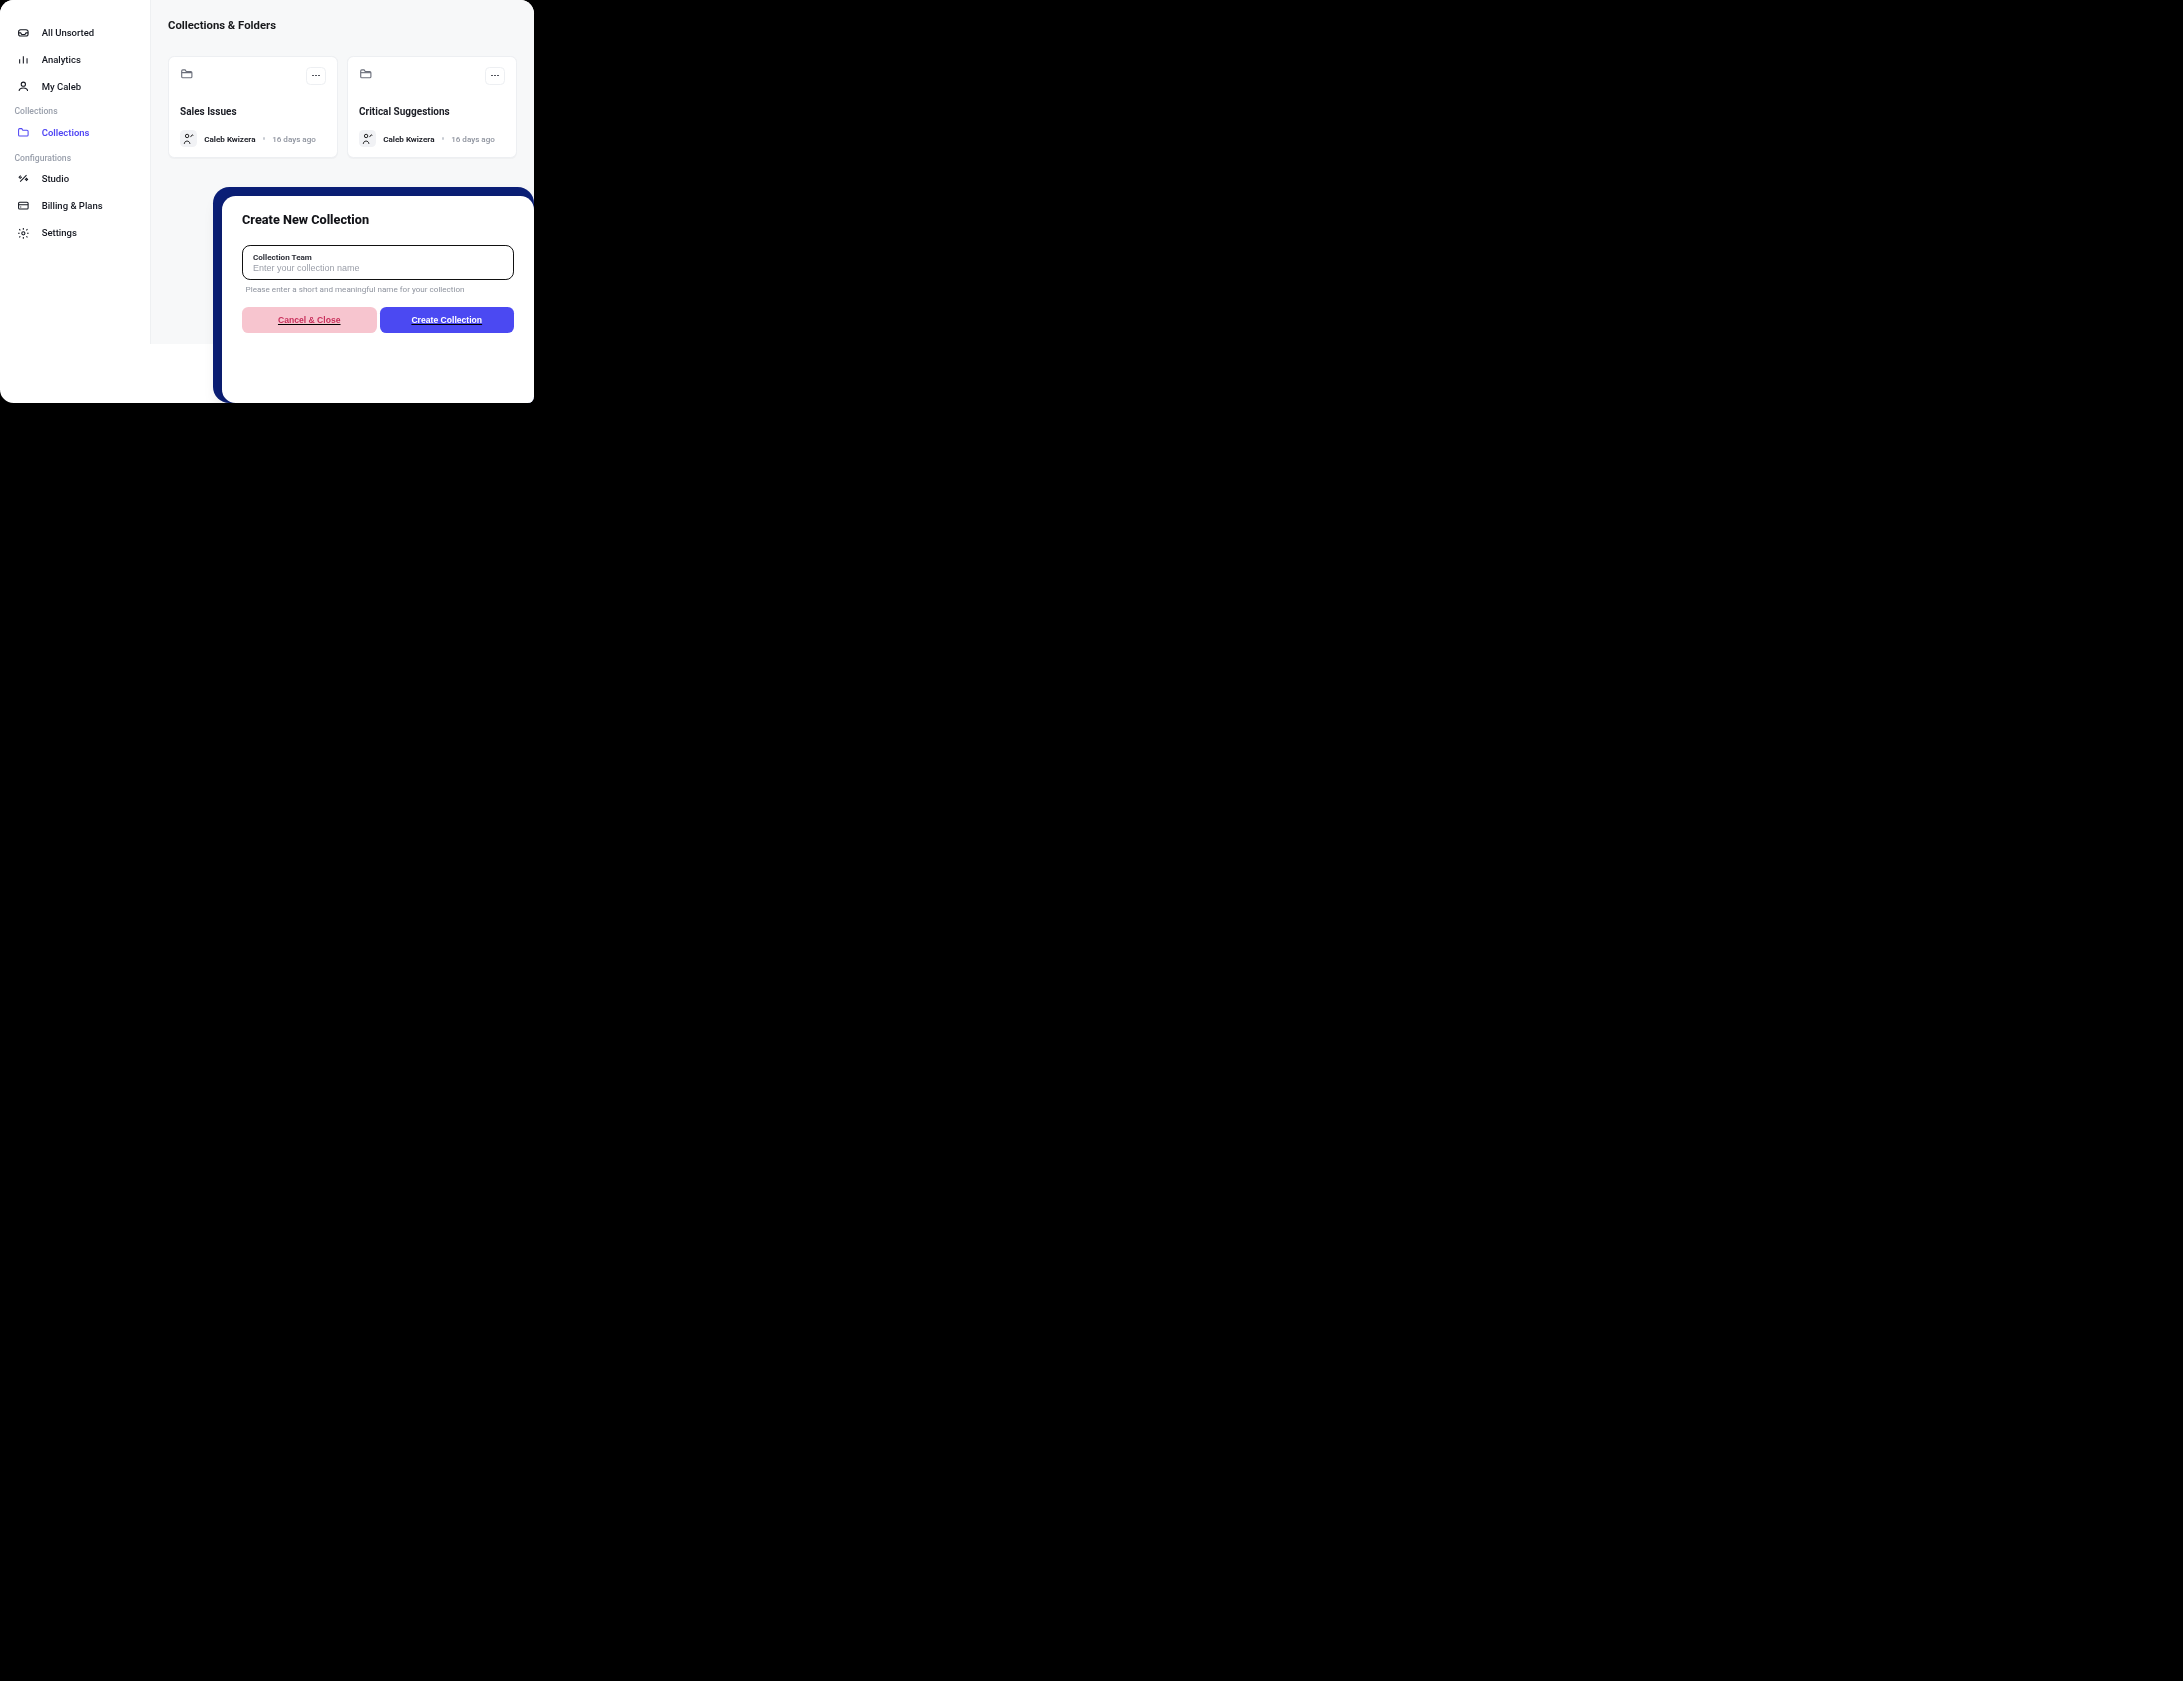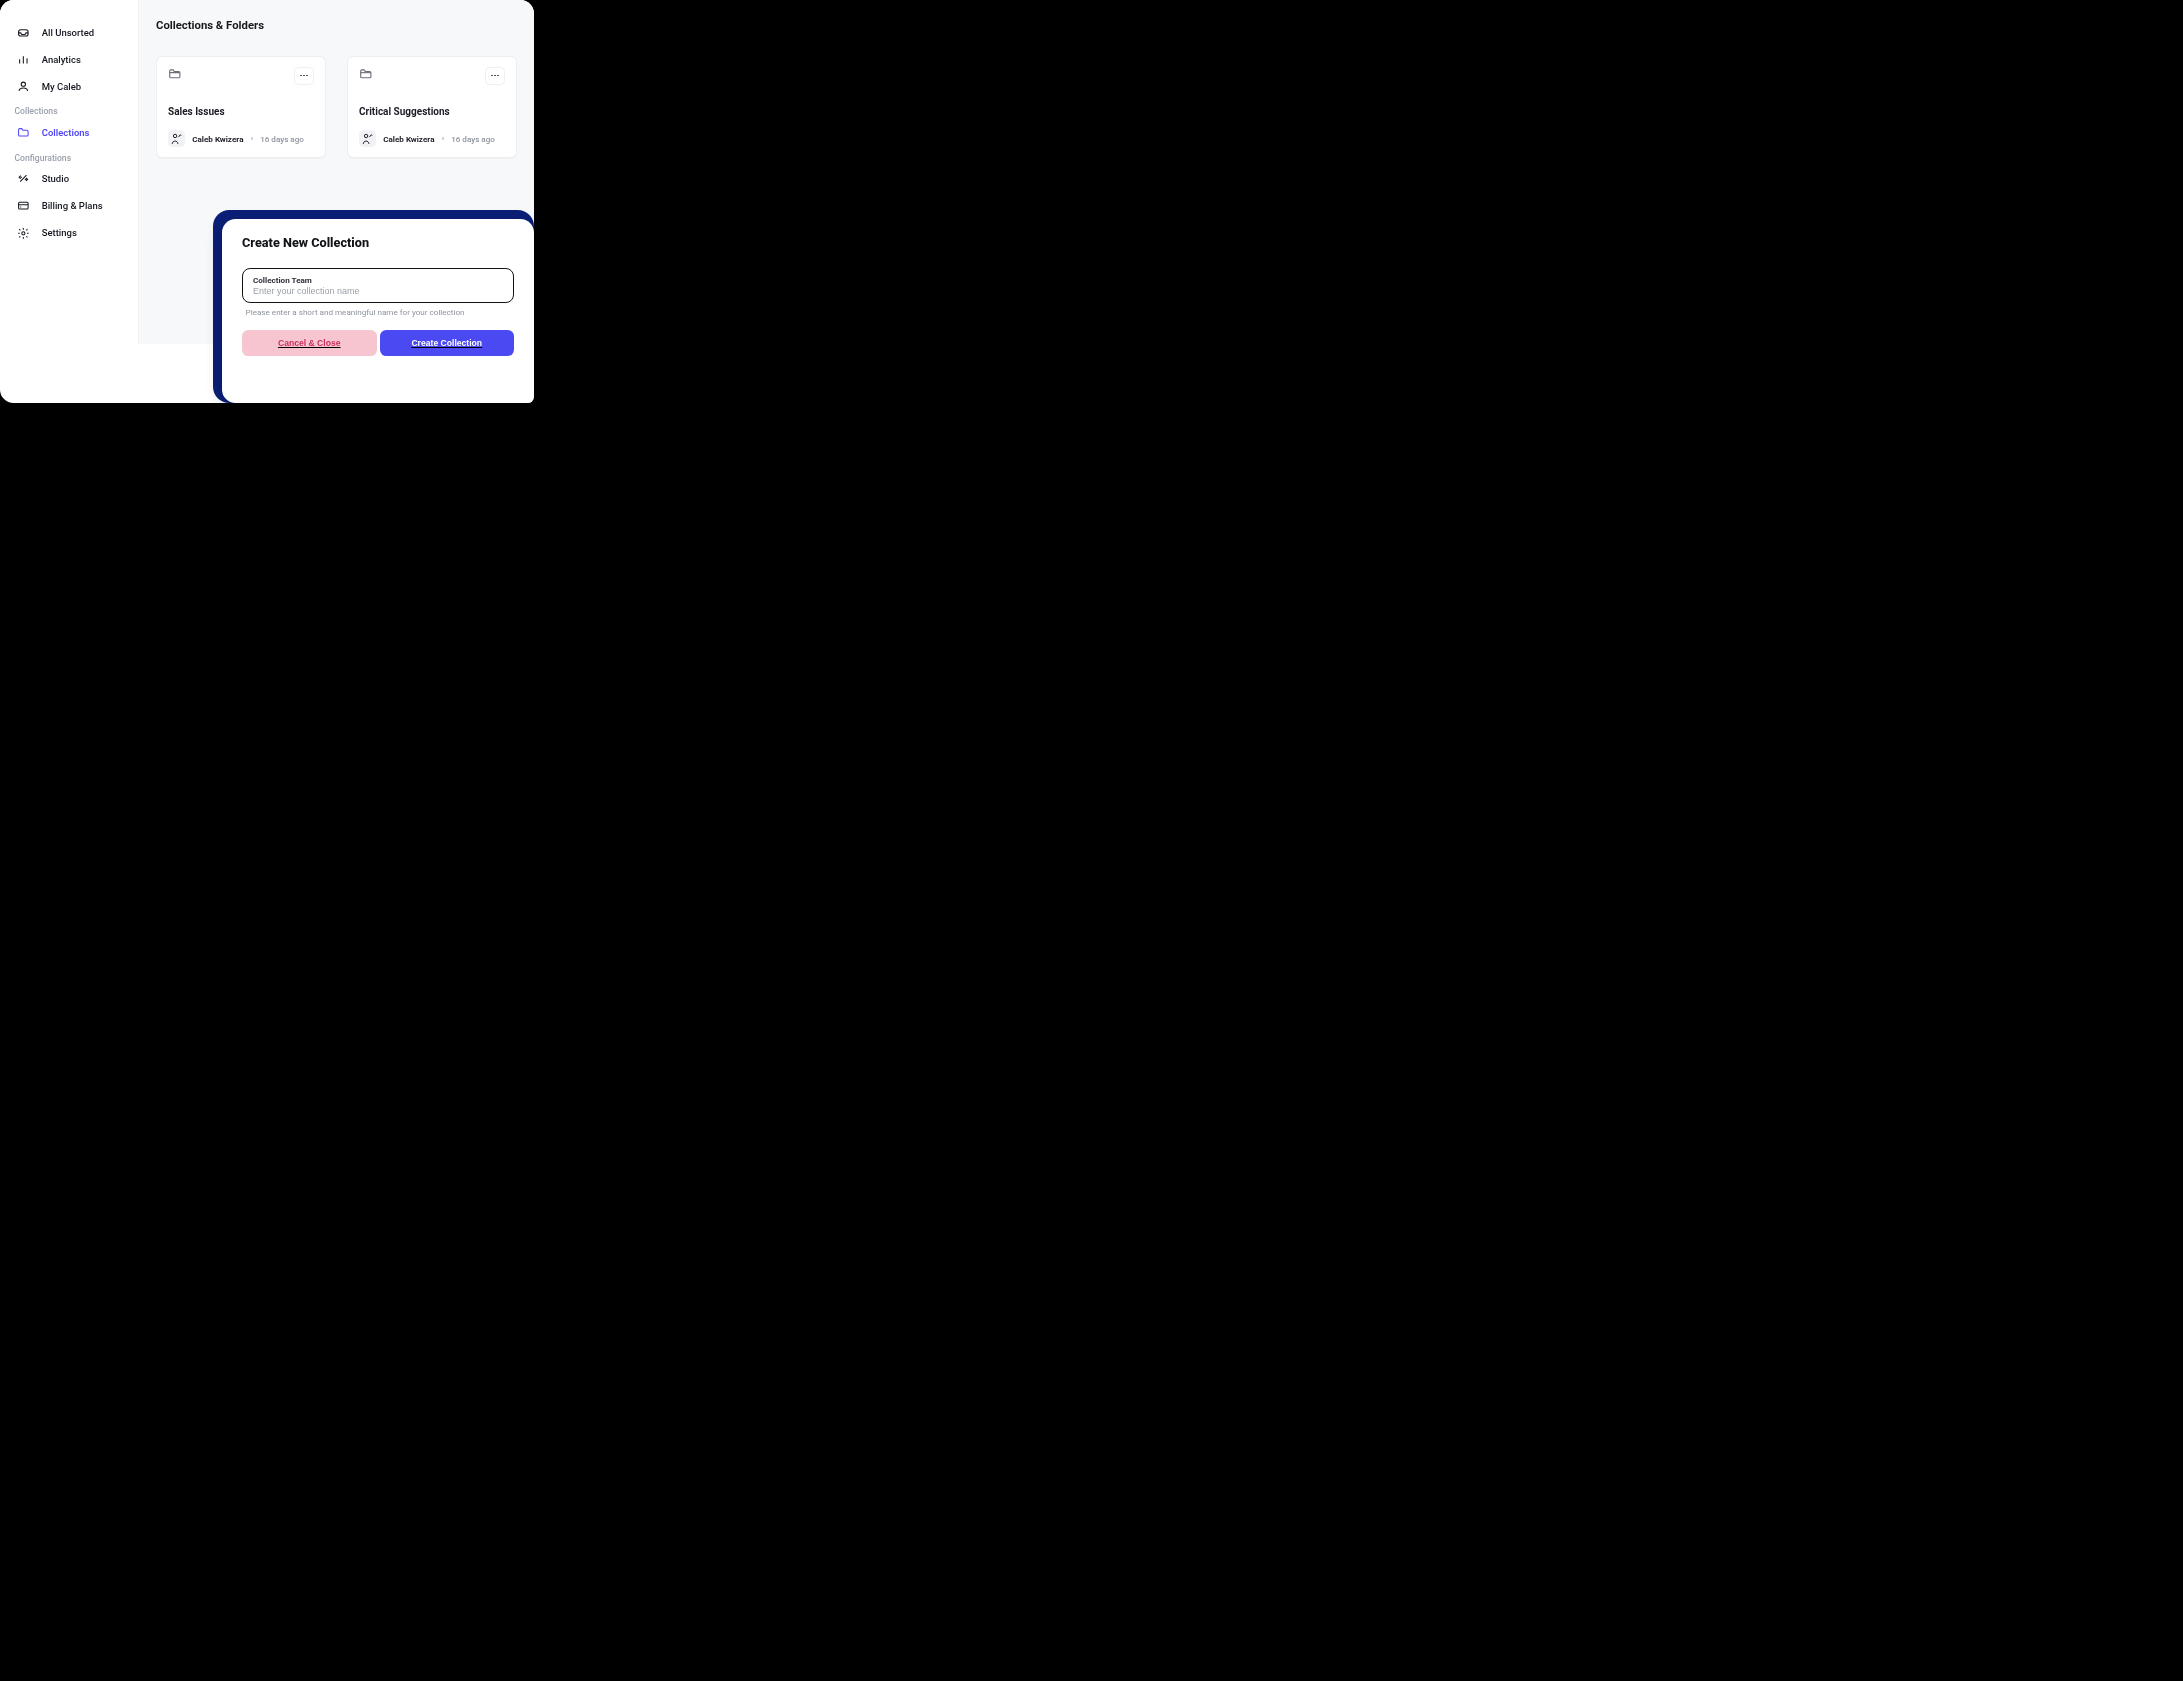--- a/index.html
+++ b/index.html
@@ -106,21 +106,21 @@
   padding: 19px 17px;
 }
 .page-title {
   font-size: 11.3px;
   font-weight: 700;
   color: #18191c;
   margin-bottom: 23.5px;
 }
 .cards {
   display: flex;
-  gap: 21px;
+  gap: 9px;
 }
 .card {
   width: 170px;
   background: #fff;
   border: 0.5px solid #edeff2;
   border-radius: 6.3px;
   padding: 10px 11px 10px 11px;
   box-shadow: 0 0.5px 0.9px rgba(16,24,40,.03);
 }
 .card-top {
@@ -159,21 +159,21 @@
 .author { font-size:8.1px; font-weight:700; color:#1b1d25; }
 .sep-dot { width:2.3px; height:2.3px; background:#c8ccd3; border-radius:50%; }
 .timeago { font-size:8.1px; color:#8e939e; font-weight:500; }
 
 
 .modal-shell {
   position: absolute;
   right: 0;
   bottom: 0;
   width: 321px;
-  height: 193px;
+  height: 216px;
   background: #0b1f78;
   border-radius: 16.3px 16.3px 4.5px 16.3px;
   padding: 9px 0 0 9px;
 }
 .modal {
   width: 100%;
   height: 100%;
   background: #fff;
   border-radius: 13.6px 13.6px 4.5px 13.6px;
   padding: 16.3px 20px 0 20px;

